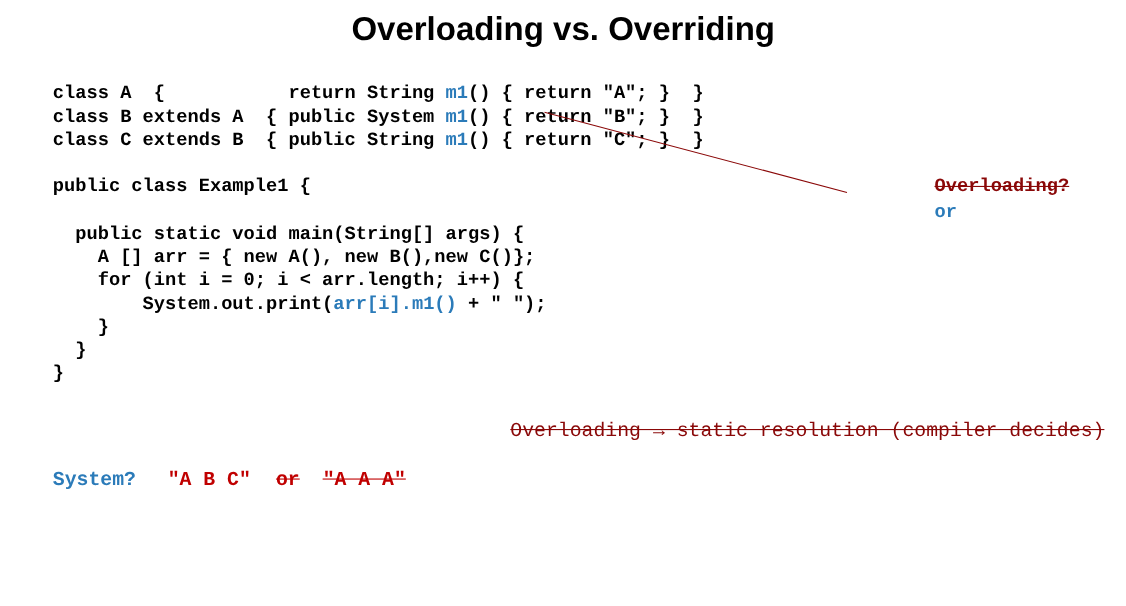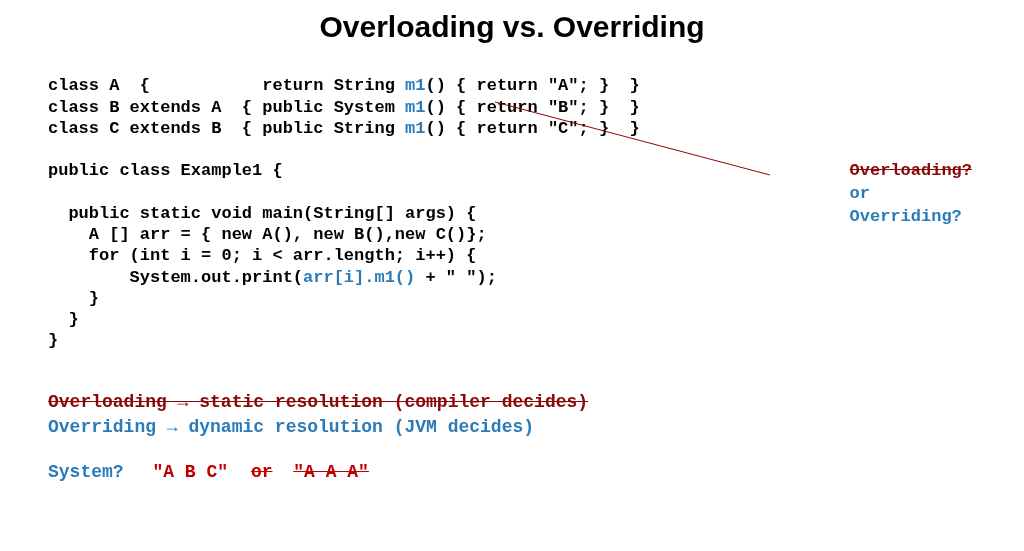--- a/index.html
+++ b/index.html
@@ -46,24 +46,25 @@
     }
     .annotation-box .or-text { color: #2b7bb9; }
     .annotation-box .overriding-text { color: #2b7bb9; }
     .pointer-line {
       position: absolute;
       pointer-events: none;
     }
     .resolution-block {
       font-family: "Courier New", Courier, monospace;
       font-size: 18px;
-      font-weight: 700;
+      font-weight: 400;
       margin-left: 28px;
-      margin-top: 38px;
+      margin-top: 28px;
       line-height: 1.4;
+      text-align: right;
     }
     .resolution-block .overloading-line {
       color: #8a0808;
       text-decoration: line-through;
     }
     .resolution-block .overriding-line {
       color: #2b7bb9;
     }
     .output-block {
       font-family: "Courier New", Courier, monospace;
@@ -98,26 +99,24 @@
 <span>}</span>
 </div>
 
 <svg class="pointer-line" width="1024" height="551" style="left:0;top:0;">
   <line x1="495" y1="102" x2="770" y2="175" stroke="#8a0808" stroke-width="1"></line>
 </svg>
 
 <div class="annotation-box">
   <div class="overloading-struck">Overloading?</div>
   <div class="or-text">or</div>
-  <div class="overriding-text">Overriding?</div>
 </div>
 
 <div class="resolution-block">
   <div class="overloading-line">Overloading → static resolution  (compiler decides)</div>
-  <div class="overriding-line">Overriding  → dynamic resolution (JVM decides)</div>
 </div>
 
 <div class="output-block">
   <span class="output-label">System?</span>
   <span class="output-answer">"A B C"</span>
   <span class="output-or">or</span>
   <span class="output-wrong">"A A A"</span>
 </div>
 
 </body></html>

